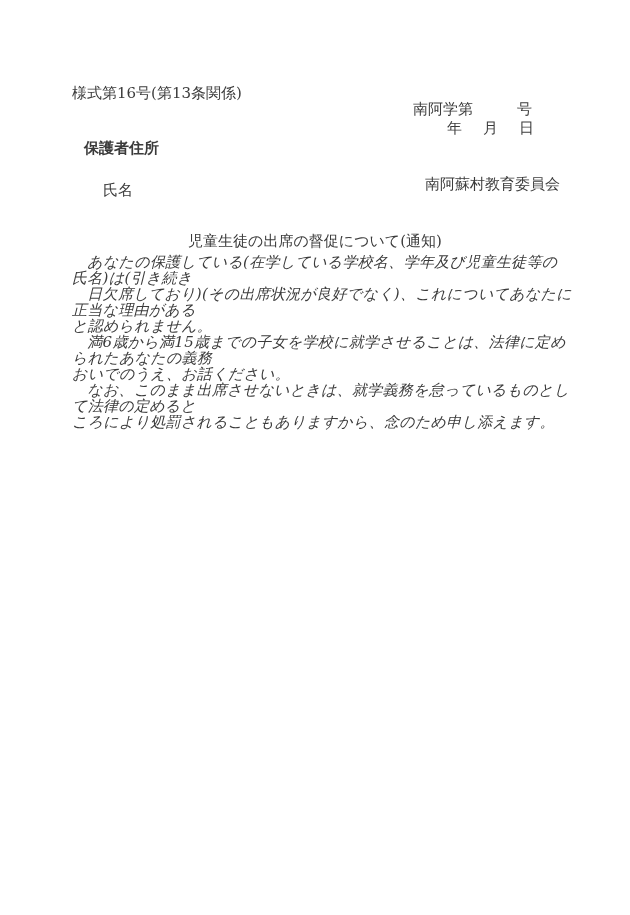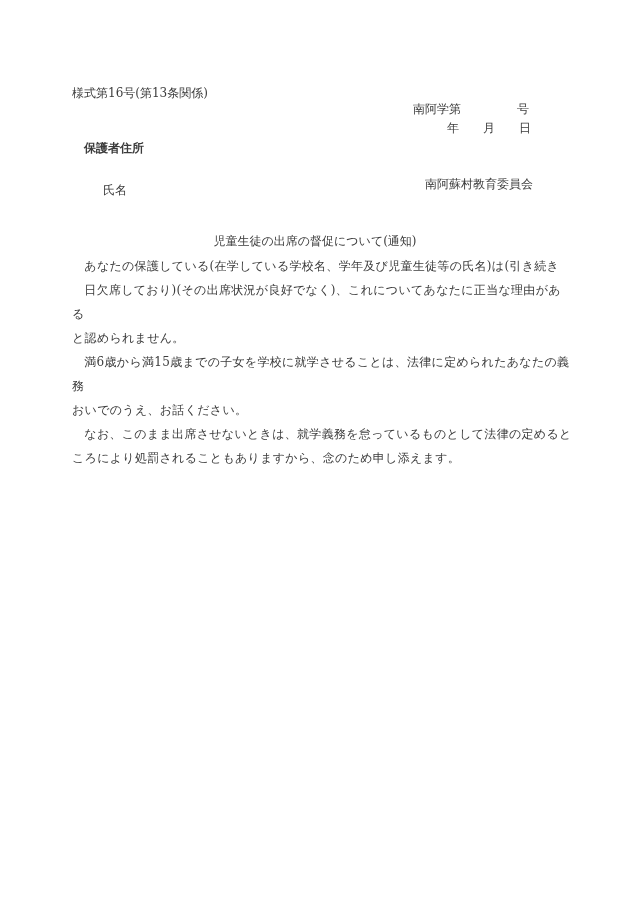--- a/index.html
+++ b/index.html
@@ -7,21 +7,21 @@
     padding: 0;
     background: #ffffff;
   }
   .page {
     position: relative;
     width: 630px;
     height: 915px;
     background: #ffffff;
     font-family: "DejaVu Serif", "Liberation Serif", serif;
     color: #3b3b3b;
-    font-size: 12px;
+    font-size: 15px;
     overflow: hidden;
   }
   .abs {
     position: absolute;
     line-height: 19px;
     white-space: pre;
   }
   .form-number      { left: 72px;  top: 84px; }
   .doc-number-prefix{ left: 413px; top: 100px; }
   .doc-number-suffix{ left: 517px; top: 100px; }
@@ -37,23 +37,24 @@
     width: 630px;
     text-align: center;
   }
   .doc-body {
     position: absolute;
     left: 72px;
     top: 254px;
     width: 500px;
   }
   .body-line {
-    line-height: 24px;
+    line-height: 16px;
     letter-spacing: 0.3px;
     white-space: pre-wrap;
+    font-style: italic;
   }
 </style>
 </head>
 <body>
 
 <div class="page">
 
   <div class="abs form-number">様式第16号(第13条関係)</div>
 
   <div class="abs doc-number-prefix">南阿学第</div>

